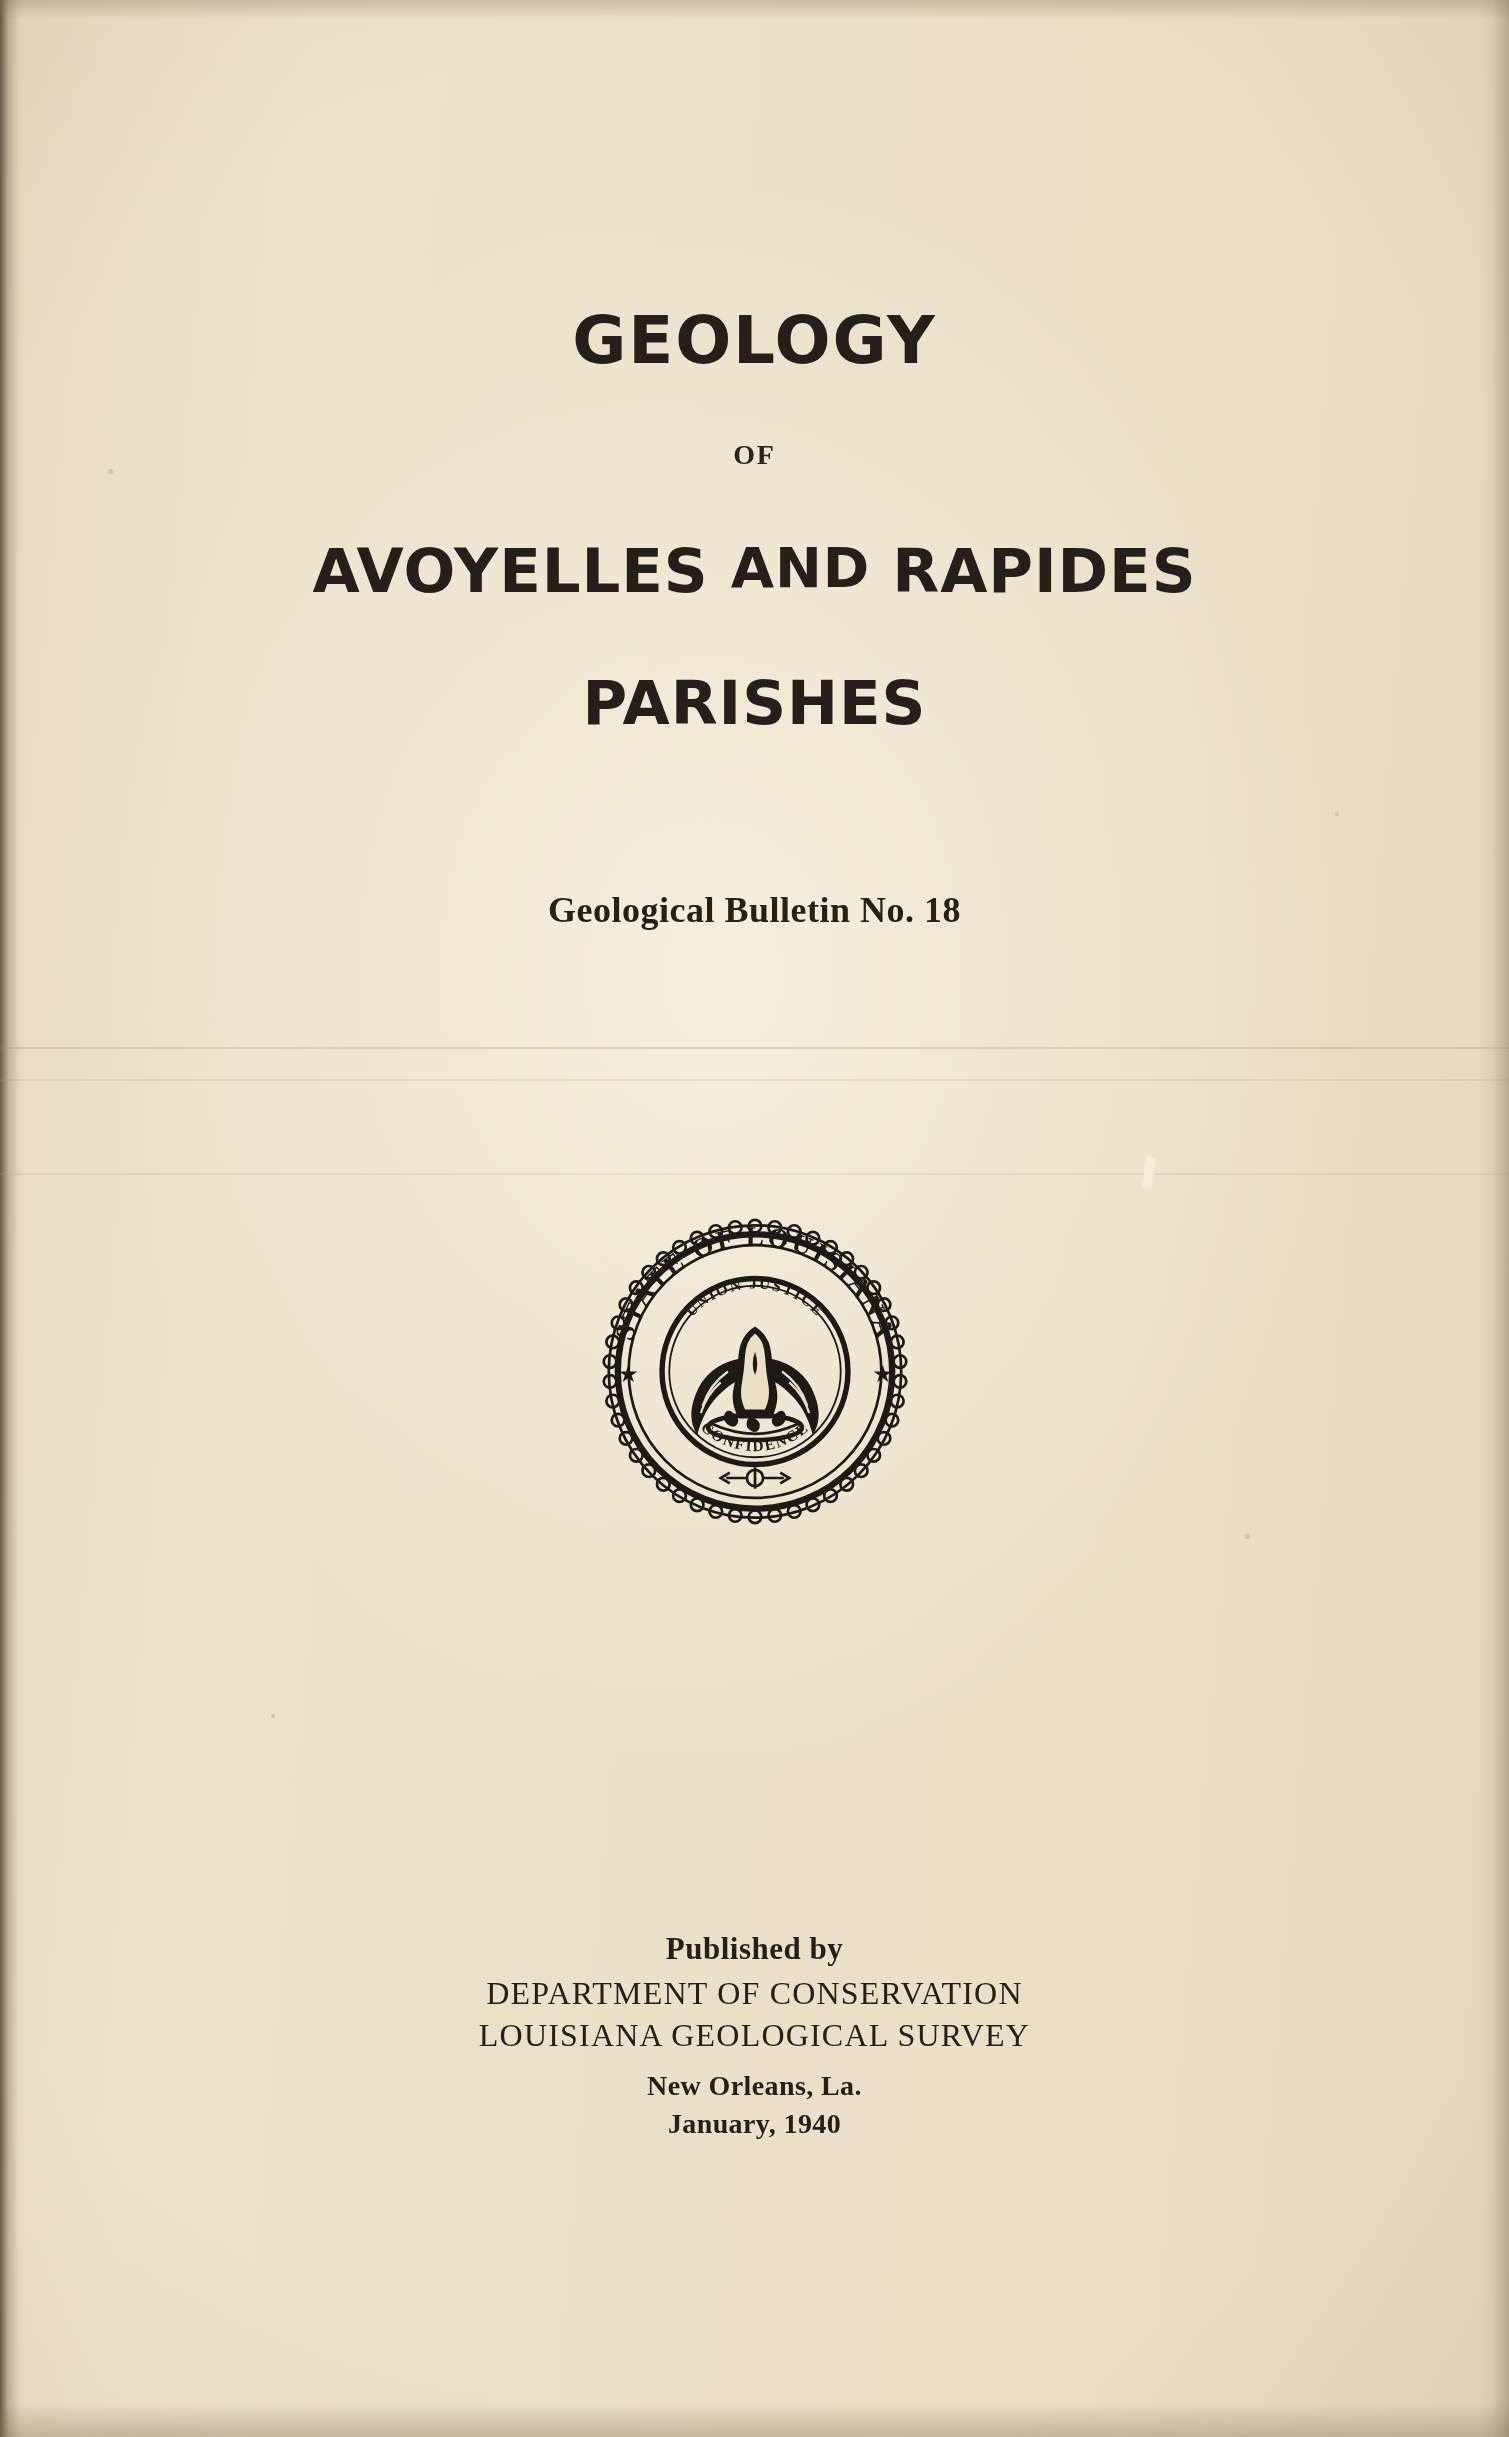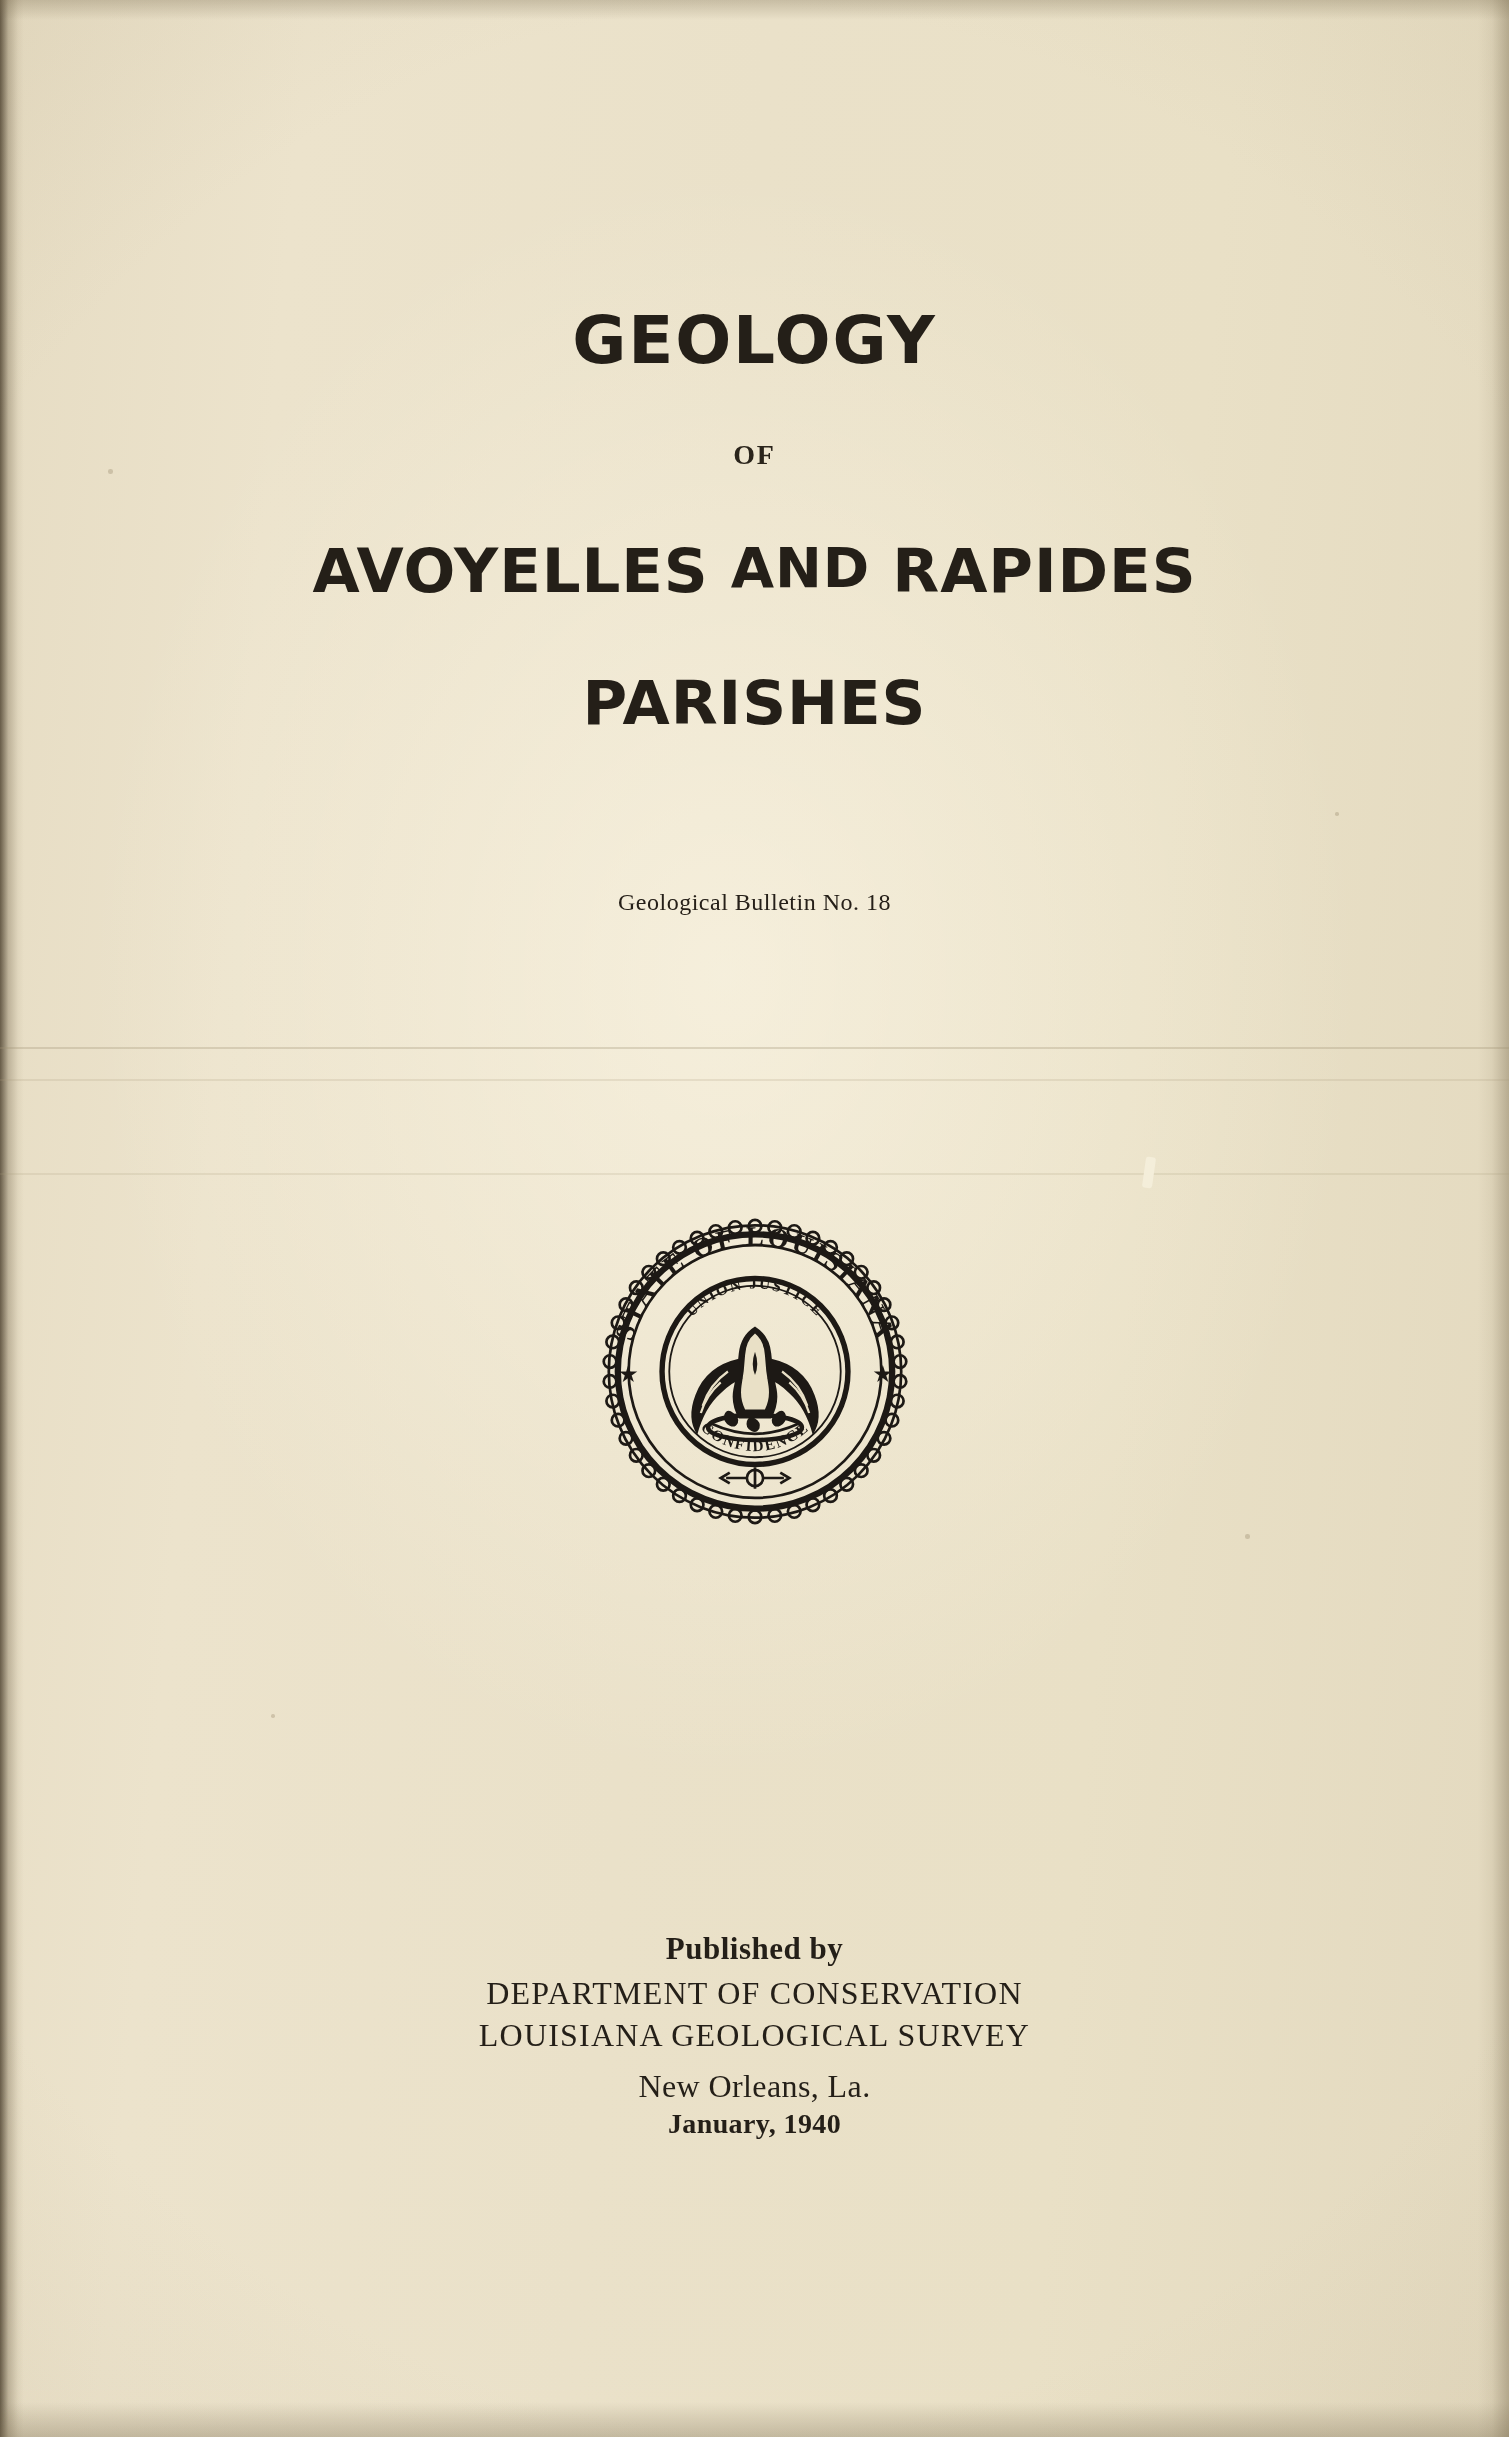--- a/index.html
+++ b/index.html
@@ -121,22 +121,22 @@
     font-size: 61px;
     line-height: 69px;
   }
 
   .bulletin {
     position: absolute;
     left: 0; right: 0;
     top: 889px;
     text-align: center;
     font-family: "Liberation Serif", serif;
-    font-weight: normal;
-    font-size: 24px;
+    font-weight: bold;
+    font-size: 36px;
     letter-spacing: 0.5px;
     color: #262019;
   }
 
   
   .seal-wrap {
     position: absolute;
     left: 50%;
     top: 1191px;
     transform: translateX(-50%);
@@ -160,22 +160,22 @@
     margin-bottom: 5.4px;
   }
   .imprint .dept,
   .imprint .survey {
     font-size: 32px;
     font-weight: normal;
     letter-spacing: 1.2px;
     line-height: 42px;
   }
   .imprint .city {
-    font-size: 32px;
-    font-weight: normal;
+    font-size: 28px;
+    font-weight: bold;
     letter-spacing: 0.4px;
     margin-top: 10.8px;
     line-height: 38px;
   }
   .imprint .date {
     font-size: 28px;
     font-weight: bold;
     letter-spacing: 0.4px;
     line-height: 38px;
   }

